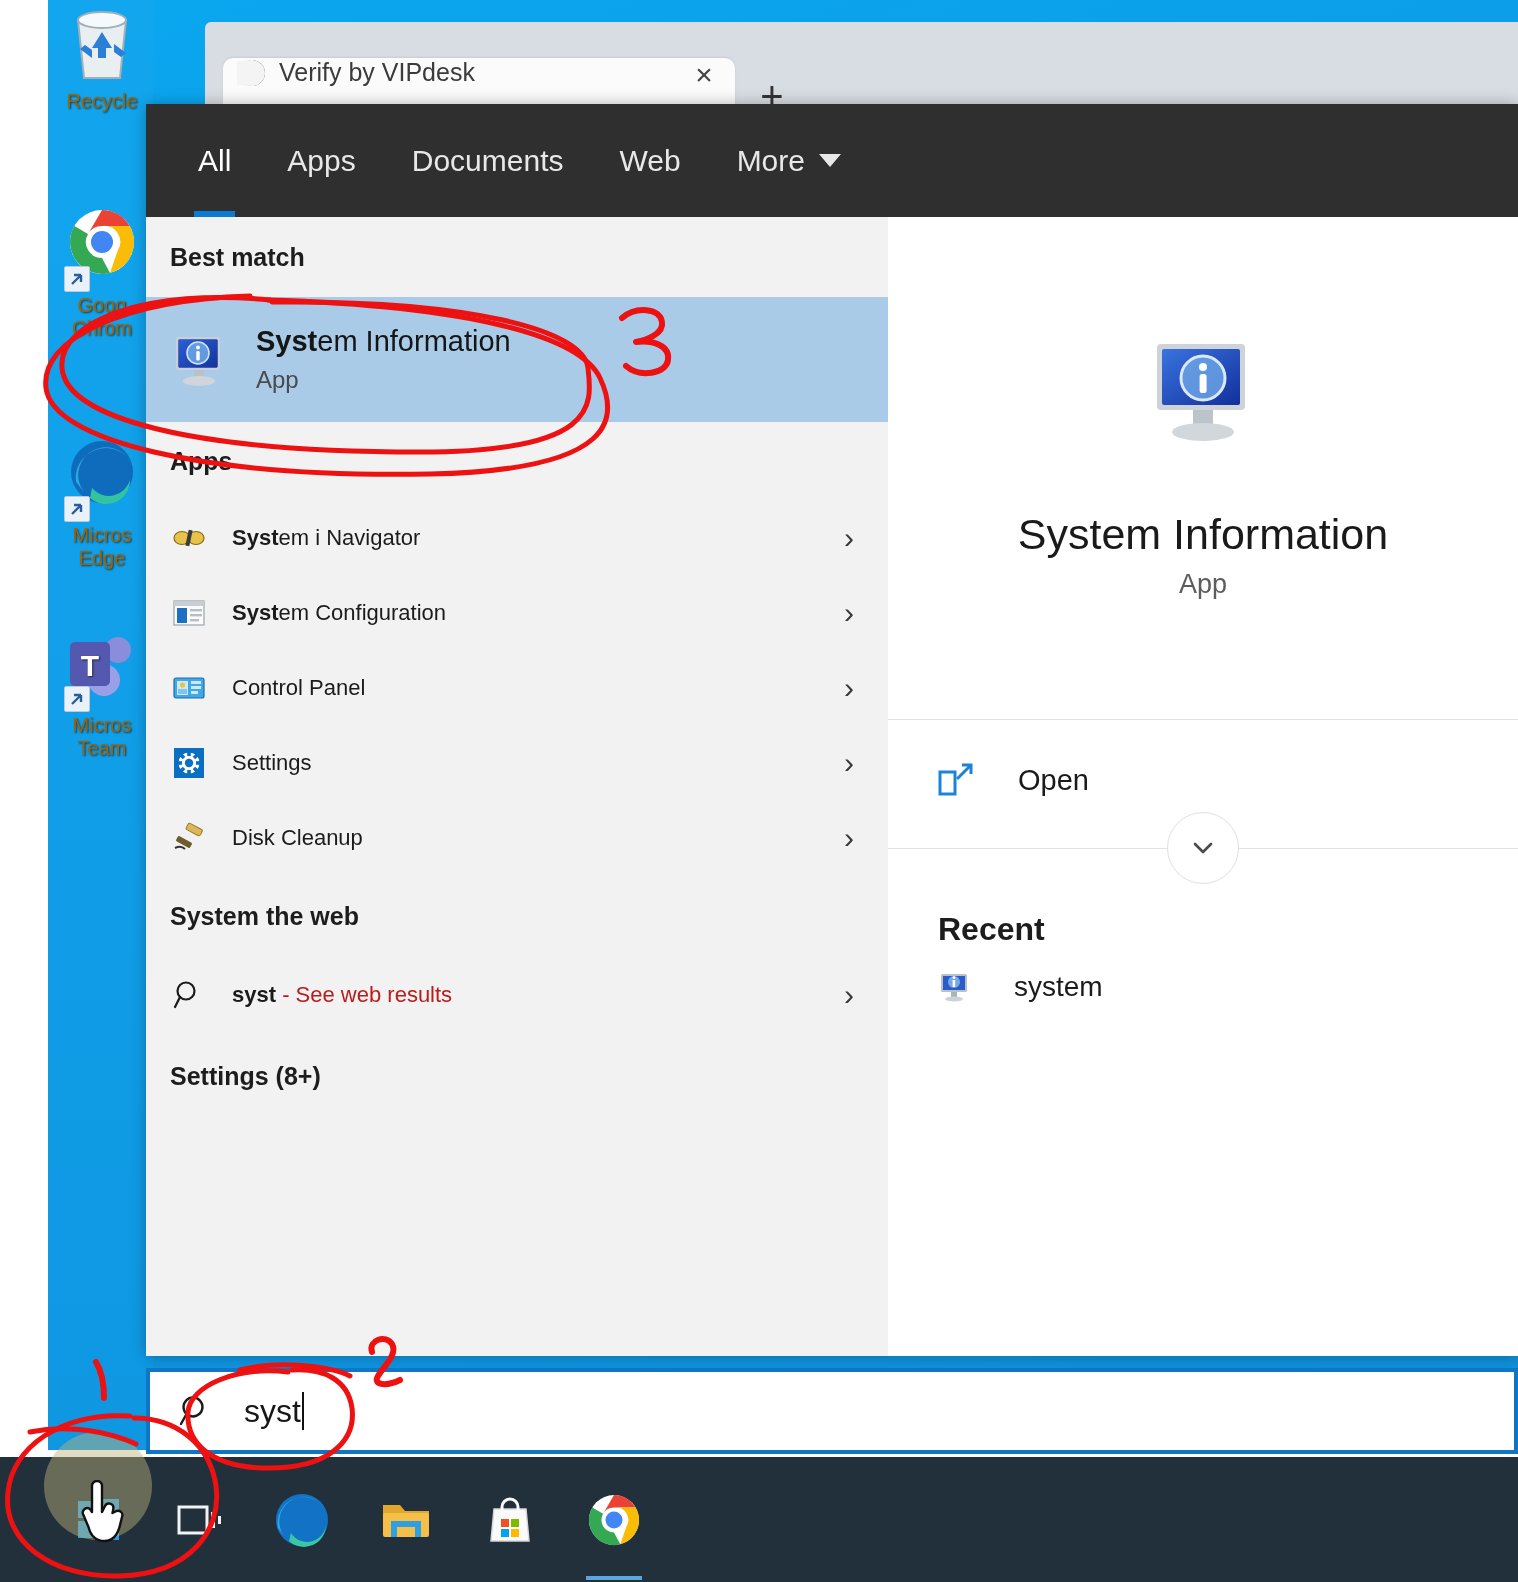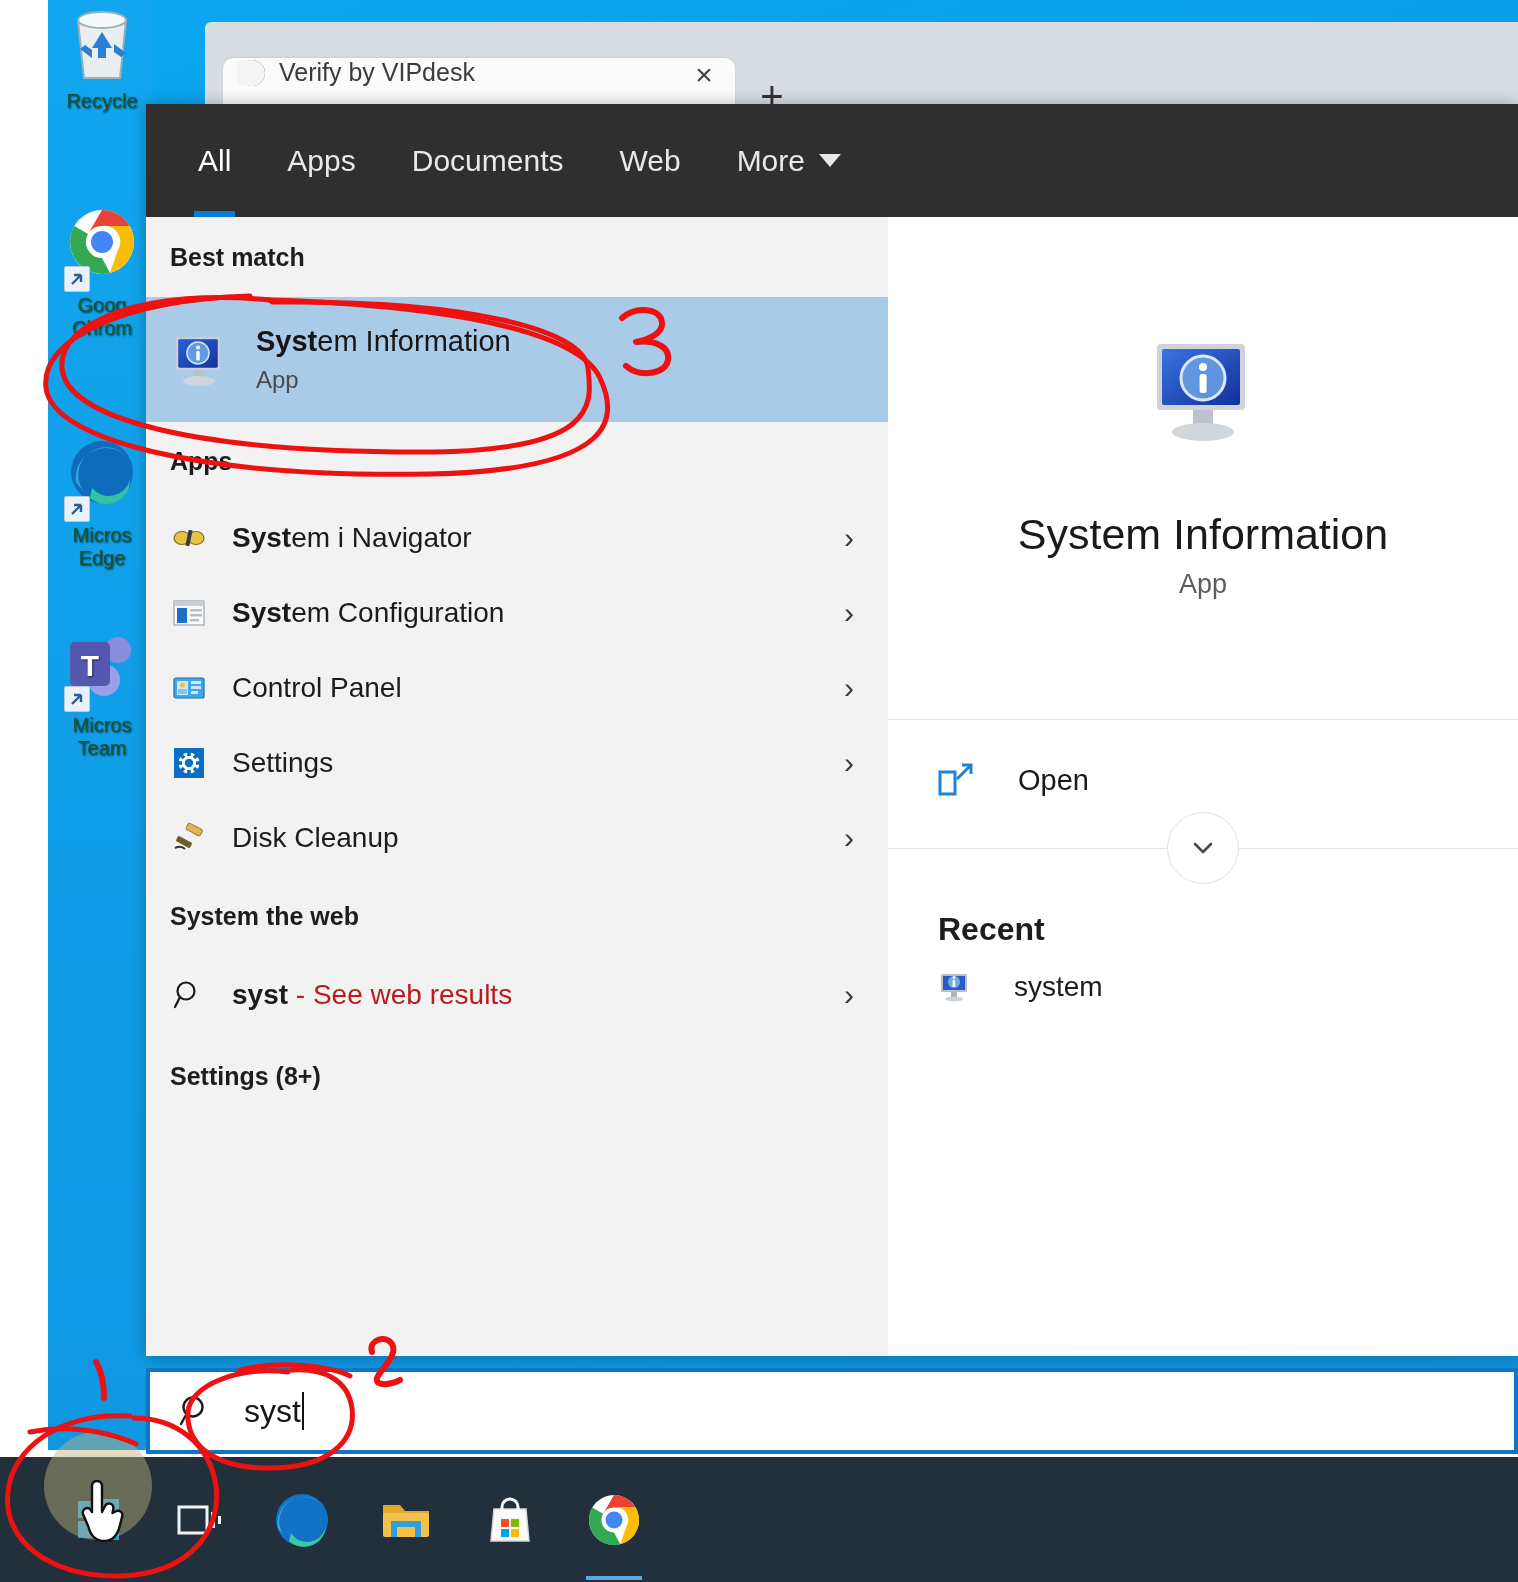--- a/index.html
+++ b/index.html
@@ -23,21 +23,21 @@
   .desktop-left-strip {
     position: absolute; left: 48px; top: 0; width: 105px; height: 1450px;
     background: linear-gradient(180deg,#12a6ee 0%, #0f97e2 100%);
   }
   .white-gutter-left {
     position: absolute; left: 0; top: 0; width: 48px; height: 1582px; background:#fff;
   }
 
   .desk-icon {
     position: absolute; width: 100px; text-align: center;
-    color: #14532d; font-size: 20px; line-height: 1.15;
+    color: #a16207; font-size: 20px; line-height: 1.15;
     text-shadow: 1px 1px 2px rgba(0,0,0,.65);
   }
   .desk-icon .glyph { display:block; height: 86px; position: relative; }
   .shortcut-badge {
     position: absolute; left: 12px; bottom: 2px; width: 26px; height: 26px;
     background: #e9f1fb; border: 1px solid #b8cadd; border-radius: 2px;
     display:flex; align-items:center; justify-content:center;
   }
   .shortcut-badge svg { width: 18px; height: 18px; }
 
@@ -120,21 +120,21 @@
   .bm-text { display:flex; flex-direction:column; gap: 8px; }
   .bm-title { font-size: 29px; color: #161616; font-weight: bold; }
   .bm-title .lite { font-weight: normal; }
   .bm-sub { font-size: 24px; color: #4a4a4a; }
 
   .app-row {
     height: 75px; display:flex; align-items:center; padding-left: 26px;
     padding-right: 26px; cursor: pointer;
   }
   .app-ico { width: 34px; height: 34px; flex: 0 0 34px; margin-right: 26px; }
-  .app-name { font-size: 28px; color: #1b1b1b; flex: 1; }
+  .app-name { font-size: 22px; color: #1b1b1b; flex: 1; }
   .app-name .b { font-weight: bold; }
   .chev {
     font-size: 30px; color: #3a3a3a; width: 26px; text-align: center;
   }
   .web-row .app-name .grey { color: #b91c1c; }
 
   
   .rp-hero {
     position: relative; height: 502px; display:flex; flex-direction:column;
     align-items:center; justify-content:center; gap: 10px;

